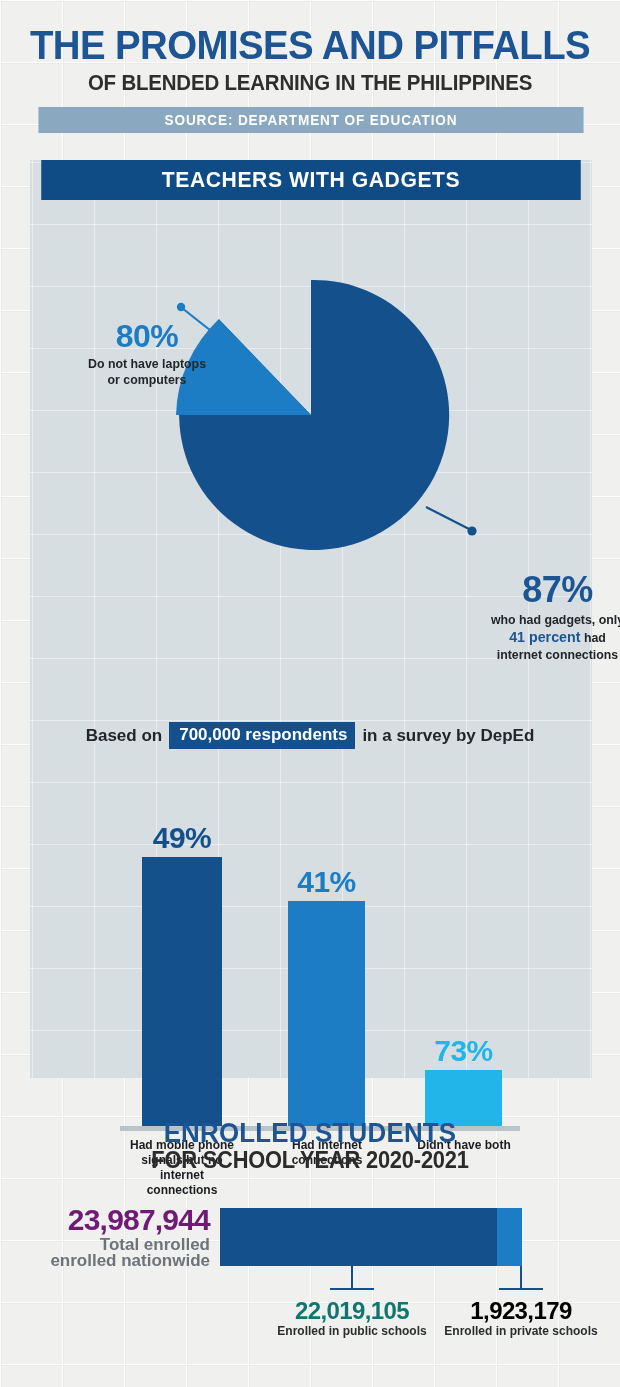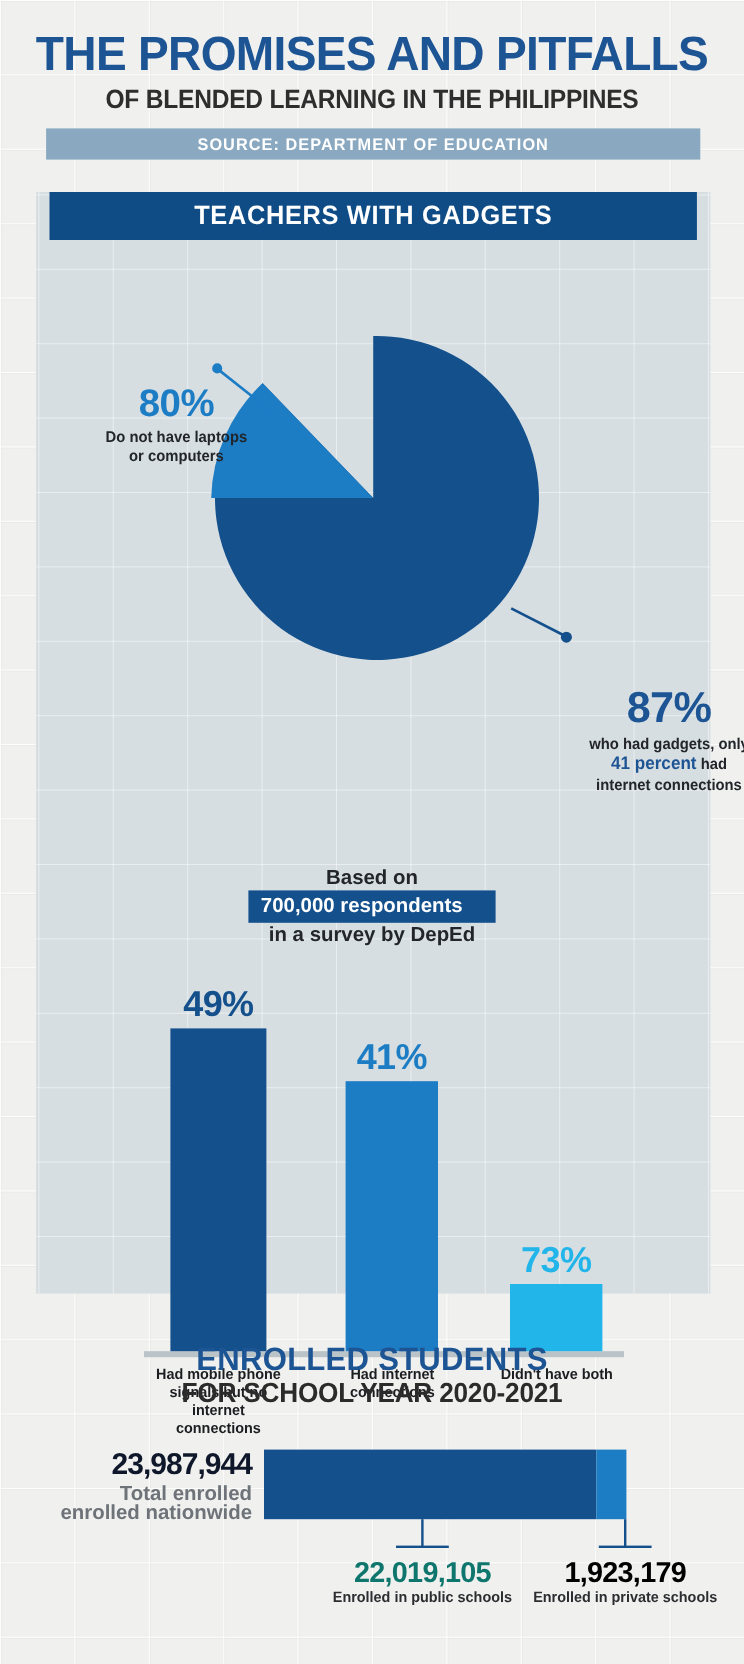--- a/index.html
+++ b/index.html
@@ -178,21 +178,21 @@
     display: flex;
     align-items: center;
     justify-content: center;
     font-size: 17px;
     font-weight: bold;
     color: #22252a;
   }
   .respondents .chip {
     background: #14508c;
     color: #ffffff;
-    padding: 3px 27px 4px 10px;
+    padding: 3px 8px 4px 10px;
     margin: 0 7px;
     display: inline-block;
   }
 
   
   .bars {
     position: absolute;
     top: 640px; left: 30px;
     width: 562px;
     height: 420px;
@@ -254,22 +254,22 @@
     transform: scaleX(0.95);
   }
   .total-block {
     position: absolute;
     top: 1205px;
     left: 18px;
     width: 192px;
     text-align: right;
   }
   .total-num {
-    color: #0f172a;
-    font-size: 25px;
+    color: #701a75;
+    font-size: 30px;
     font-weight: bold;
     line-height: 30px;
     letter-spacing: -0.8px;
   }
   .total-cap {
     color: #6d7378;
     font-size: 17px;
     font-weight: bold;
     line-height: 16px;
     margin-top: 2px;
@@ -356,21 +356,21 @@
 
     <div class="callout-87">
       <div class="pct-87">87%</div>
       <div class="cap-87">
         <span>who had gadgets, only</span><br>
         <span class="hl">41 percent</span><span> had</span><br>
         <span>internet connections</span>
       </div>
     </div>
 
-    <div class="respondents" style="left:-30px;flex-direction:column;">
+    <div class="respondents" style="left:-30px;">
       <span>Based on</span>
       <span class="chip">700,000 respondents</span>
       <span>in a survey by DepEd</span>
     </div>
 
     <div class="bars" style="left:0;">
       <div class="bar-baseline"></div>
 
       <div class="bar-col" style="left:112px; width:80px; height:269px;">
         <div class="bar-value" style="top:-36px; color:#14508c;">49%</div>

